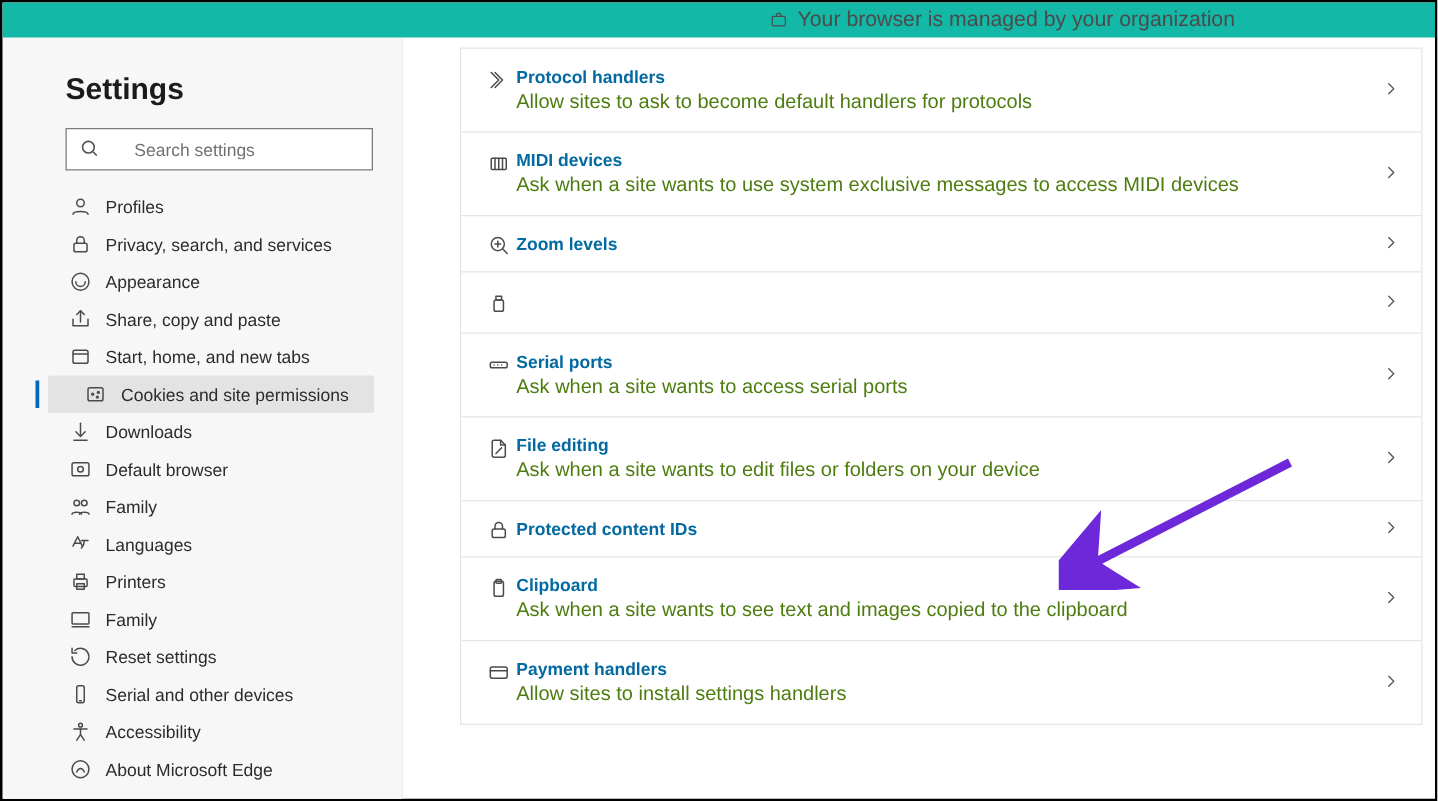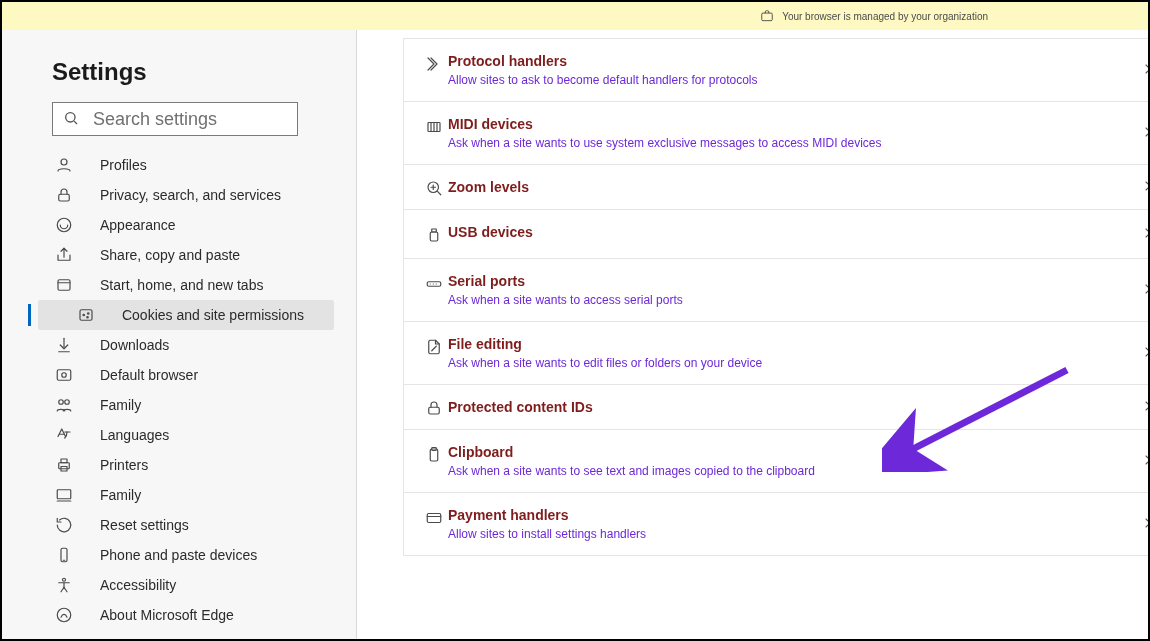--- a/index.html
+++ b/index.html
@@ -15,39 +15,39 @@
       width: 1150px;
       height: 641px;
       border: 2px solid #000;
       background: #fff;
       display: flex;
       flex-direction: column;
       position: relative;
     }
     .topbar {
       height: 28px;
-      background: #fef9c3;
+      background: #14b8a6;
       display: flex;
       align-items: center;
       justify-content: flex-end;
       padding-right: 160px;
-      font-size: 10px;
+      font-size: 17px;
       color: #4b4b4b;
     }
     .topbar .briefcase-icon {
       margin-right: 8px;
       display: inline-flex;
     }
     .content {
       flex: 1;
       display: flex;
       overflow: hidden;
     }
     .sidebar {
-      width: 355px;
+      width: 320px;
       background: #f7f7f7;
       border-right: 1px solid #d8d8d8;
       padding: 20px 22px 10px 22px;
       overflow-y: auto;
     }
     .sidebar h1 {
       font-size: 24px;
       font-weight: 600;
       margin: 8px 0 16px 28px;
     }
@@ -57,39 +57,38 @@
       background: #fff;
       border: 1px solid #7a7a7a;
       height: 34px;
       padding: 0 10px;
       margin: 0 0 14px 28px;
       width: 246px;
     }
     .search-box input {
       border: none;
       outline: none;
-      font-size: 18px;
+      font-size: 14px;
       width: 100%;
-      margin-left: 14px;
+      margin-left: 28px;
       color: #333;
     }
     .search-box input::placeholder { color: #707070; }
     .nav {
       margin-left: 14px;
     }
     .nav-item {
       display: flex;
       align-items: center;
       height: 30px;
       padding: 0 8px 0 14px;
       margin: 0 0 0 0;
       cursor: pointer;
       position: relative;
       color: #2b2b2b;
-      gap: 16px;
     }
     .nav-item .ic {
       width: 24px;
       display: inline-flex;
       justify-content: center;
       margin-right: 8px;
       color: #4b4b4b;
     }
     .nav-item.active {
       background: #e3e3e3;
@@ -134,25 +133,25 @@
       width: 28px;
       display: inline-flex;
       justify-content: center;
       margin-top: 2px;
       color: #4b4b4b;
     }
     .row .txt { flex: 1; }
     .row .title {
       font-size: 14px;
       font-weight: 600;
-      color: #7f1d1d;
+      color: #0369a1;
     }
     .row .desc {
-      font-size: 12px;
-      color: #6d28d9;
+      font-size: 16px;
+      color: #4d7c0f;
       margin-top: 4px;
     }
     .row .chev {
       color: #555;
       margin-left: 8px;
       align-self: center;
     }
     .arrow-overlay {
       position: absolute;
       left: 525px;
@@ -316,21 +315,21 @@
             </span>
             <span>Reset settings</span>
           </div>
           <div class="nav-item">
             <span class="ic">
               <svg width="18" height="18" viewBox="0 0 24 24" fill="none" stroke="currentColor" stroke-width="1.6" stroke-linecap="round" stroke-linejoin="round">
                 <rect x="8" y="3" width="8" height="18" rx="2"></rect>
                 <line x1="11" y1="19" x2="13" y2="19"></line>
               </svg>
             </span>
-            <span>Phone and paste devices</span>
+            <span>Serial and other devices</span>
           </div>
           <div class="nav-item">
             <span class="ic">
               <svg width="18" height="18" viewBox="0 0 24 24" fill="none" stroke="currentColor" stroke-width="1.6" stroke-linecap="round" stroke-linejoin="round">
                 <circle cx="12" cy="5" r="2"></circle>
                 <path d="M5 9h14"></path>
                 <path d="M12 9v6"></path>
                 <path d="M8 21l4-6 4 6"></path>
               </svg>
             </span>
@@ -399,21 +398,20 @@
               </svg></span>
           </div>
           <div class="row">
             <span class="lic">
               <svg width="18" height="18" viewBox="0 0 24 24" fill="none" stroke="currentColor" stroke-width="1.6" stroke-linecap="round" stroke-linejoin="round">
                 <rect x="7" y="8" width="10" height="12" rx="2"></rect>
                 <rect x="9" y="4" width="6" height="4"></rect>
               </svg>
             </span>
             <div class="txt">
-              <div class="title">USB devices</div>
             </div>
             <span class="chev"><svg width="16" height="16" viewBox="0 0 24 24" fill="none" stroke="currentColor" stroke-width="1.6" stroke-linecap="round" stroke-linejoin="round">
                 <polyline points="9 6 15 12 9 18"></polyline>
               </svg></span>
           </div>
           <div class="row">
             <span class="lic">
               <svg width="18" height="18" viewBox="0 0 24 24" fill="none" stroke="currentColor" stroke-width="1.6" stroke-linecap="round" stroke-linejoin="round">
                 <rect x="3" y="9" width="18" height="6" rx="2"></rect>
                 <line x1="7" y1="12" x2="7" y2="12"></line>

